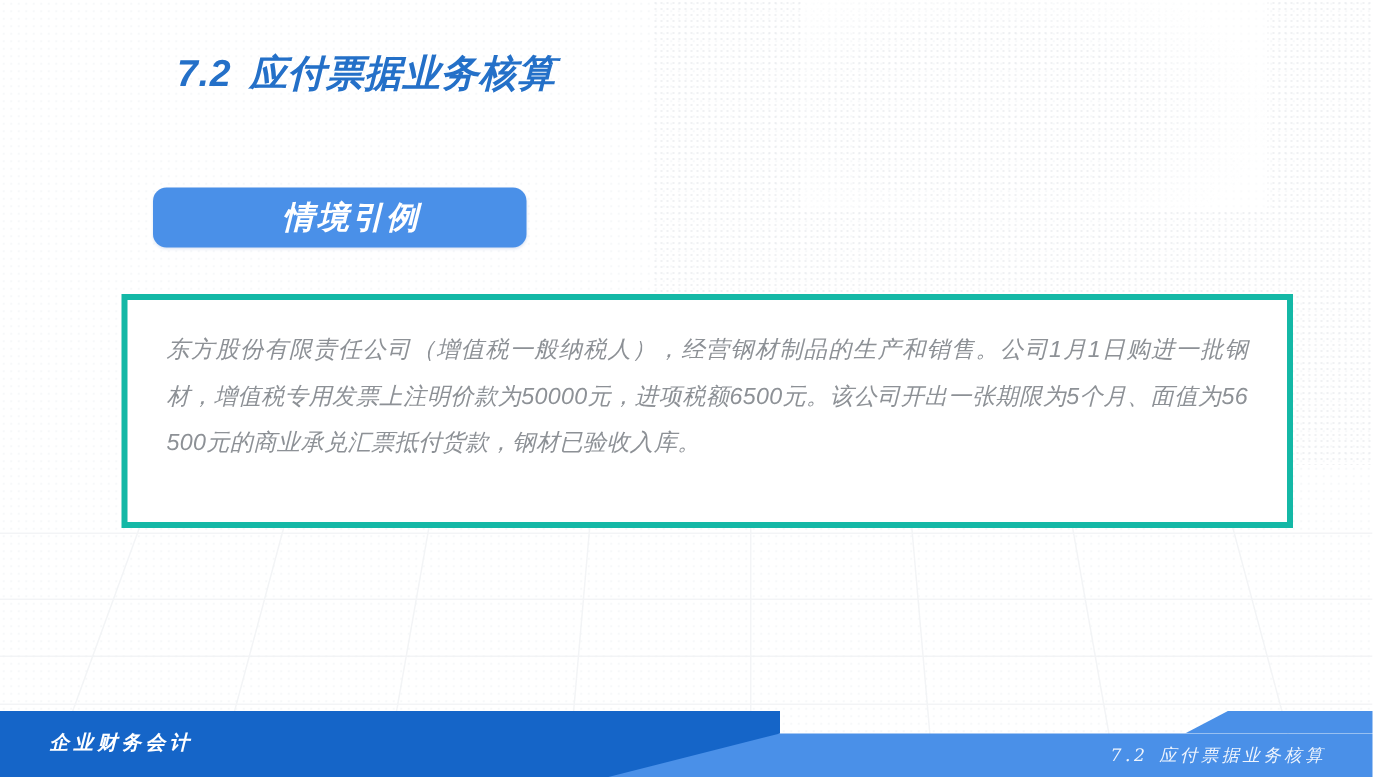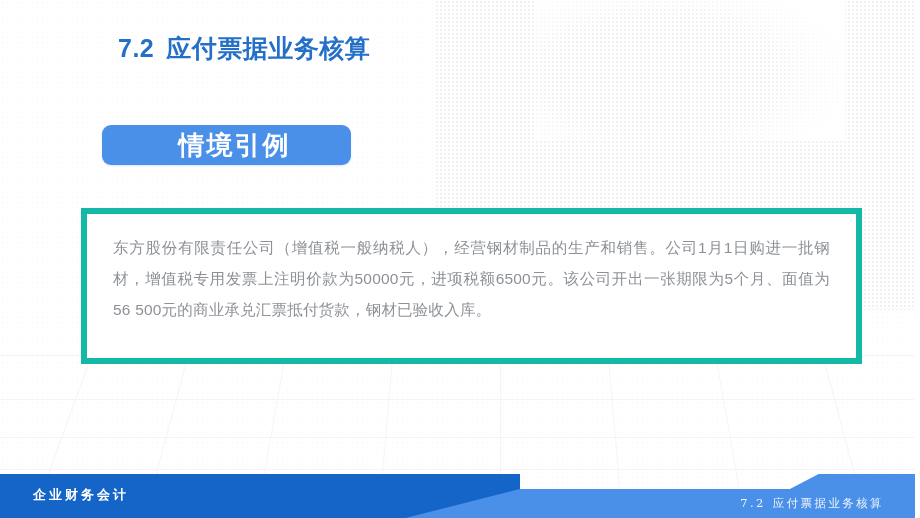--- a/index.html
+++ b/index.html
@@ -13,20 +13,21 @@
     font-family: "Liberation Sans", "DejaVu Sans", sans-serif;
     background: #ffffff;
   }
 
   .slide {
     position: relative;
     width: 915px;
     height: 518px;
     background: #ffffff;
     overflow: hidden;
+    font-style: italic;
   }
 
   
   .bg-layer {
     position: absolute;
     inset: 0;
     pointer-events: none;
   }
 
   
@@ -105,35 +106,35 @@
     height: 40px;
     border-radius: 9px;
     background: #4a90e8;
     display: flex;
     align-items: center;
     justify-content: center;
     box-shadow: 0 1px 2px rgba(60,110,190,0.18);
   }
   .pill-label {
     color: #ffffff;
-    font-size: 26px;
+    font-size: 21px;
     font-weight: bold;
     letter-spacing: 2px;
     margin-left: 16px;
   }
 
   
   .card {
     position: absolute;
     left: 81px;
-    top: 208px;
+    top: 196px;
     width: 781px;
     height: 156px;
     background: #ffffff;
-    border: 6px solid #14b8a6;
+    border: 4px solid #14b8a6;
     box-sizing: border-box;
   }
   .card-body {
     padding: 18px 26px 0 26px;
     font-size: 15.5px;
     line-height: 31px;
     color: #8d9196;
     letter-spacing: 0.2px;
   }
   .card-body p {

